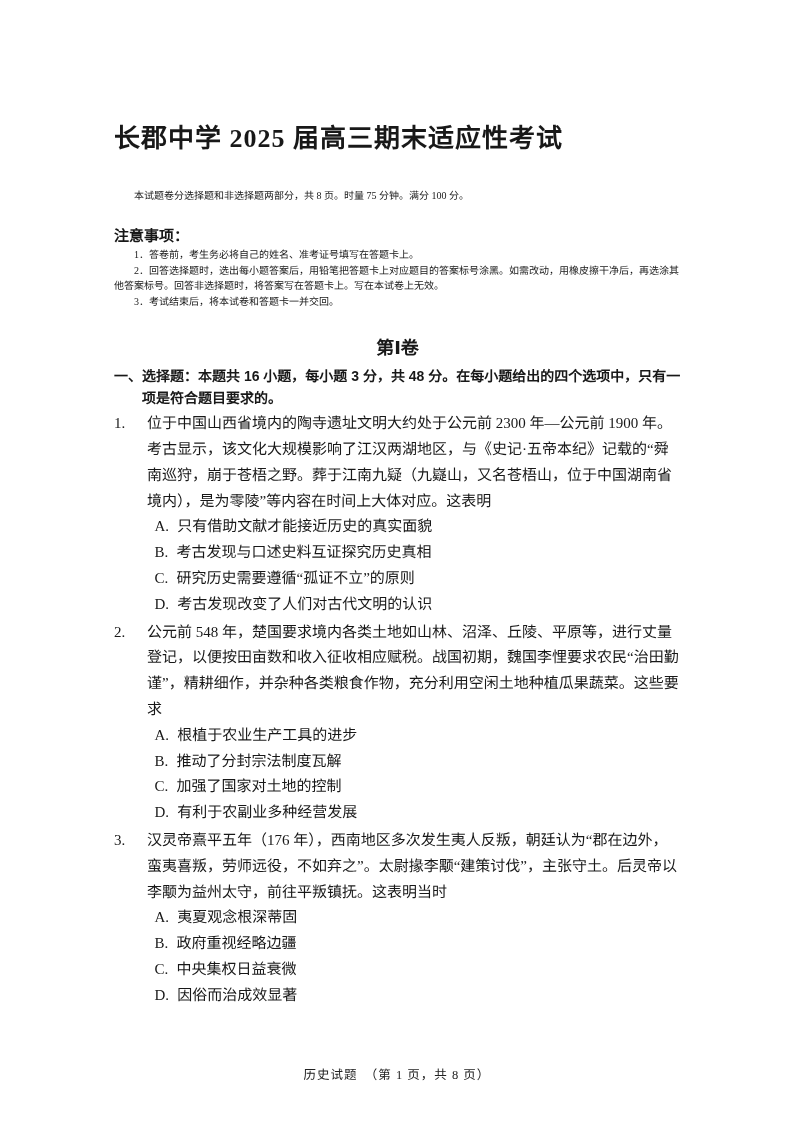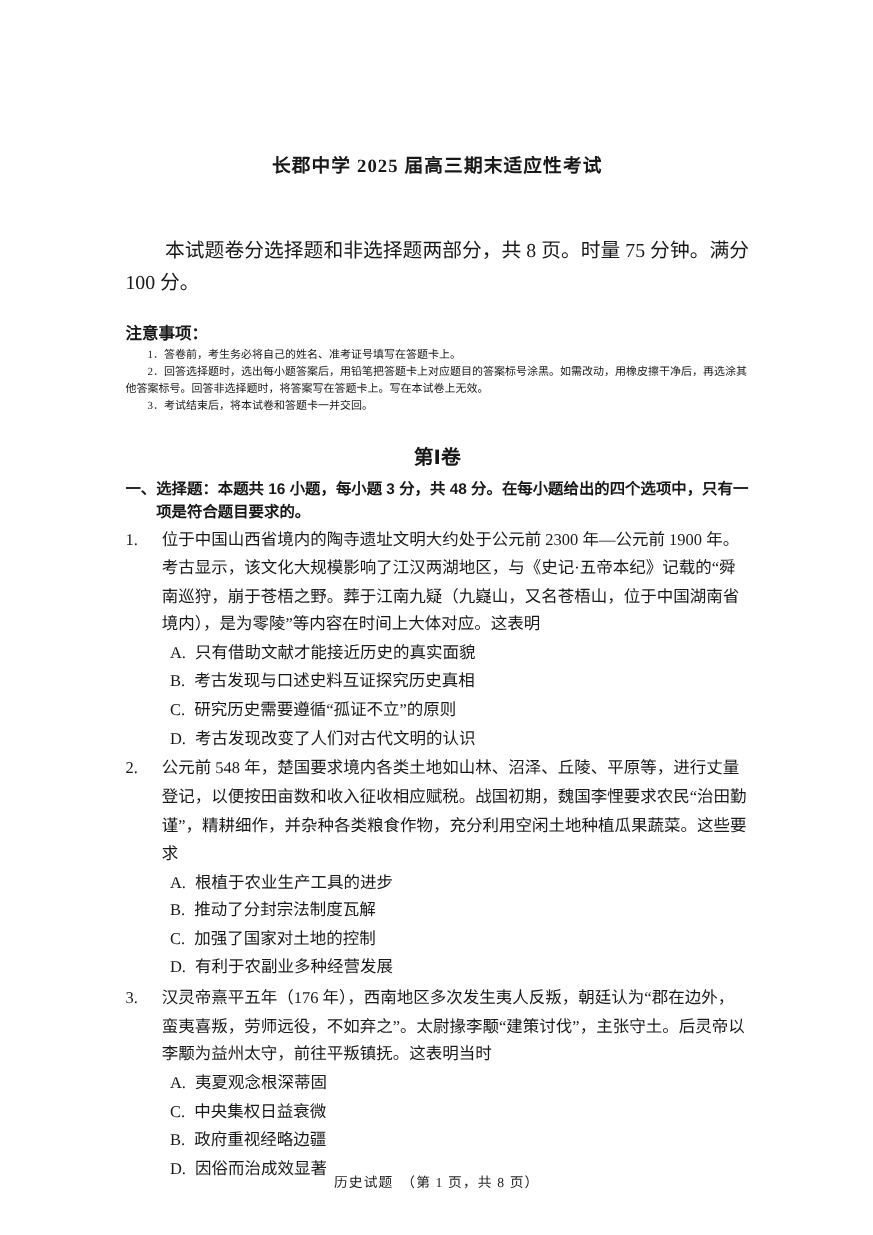--- a/index.html
+++ b/index.html
@@ -16,38 +16,37 @@
     position: absolute;
     inset: 0;
     width: 794px;
     height: 1123px;
     background: #ffffff;
     padding: 122px 113px 0 114px;
     overflow: hidden;
   }
 
   .exam-title {
-    text-align: center;
-    font-size: 17px;
+    text-align: left;
+    font-size: 26px;
     font-weight: 700;
     letter-spacing: 1px;
     line-height: 1.3;
-    margin-top: 18px;
   }
   .exam-subject {
     text-align: center;
     font-size: 30px;
     font-weight: 700;
     font-family: "Liberation Sans", "DejaVu Sans", sans-serif;
     margin-top: 8px;
     line-height: 1.2;
   }
   .intro {
-    margin-top: 52px;
-    font-size: 18px;
+    margin-top: 32px;
+    font-size: 10px;
     line-height: 1.6;
     text-indent: 2em;
   }
   .notice-heading {
     margin-top: 20px;
     font-size: 15px;
     font-weight: 700;
     font-family: "Liberation Sans", "DejaVu Sans", sans-serif;
     line-height: 1.55;
   }
@@ -134,20 +133,20 @@
     <p class="q-stem"><span class="q-number">2.</span><span>公元前 548 年，楚国要求境内各类土地如山林、沼泽、丘陵、平原等，进行丈量登记，以便按田亩数和收入征收相应赋税。战国初期，魏国李悝要求农民“治田勤谨”，精耕细作，并杂种各类粮食作物，充分利用空闲土地种植瓜果蔬菜。这些要求</span></p>
     <p class="option"><span class="opt-label">A.</span><span>根植于农业生产工具的进步</span></p>
     <p class="option"><span class="opt-label">B.</span><span>推动了分封宗法制度瓦解</span></p>
     <p class="option"><span class="opt-label">C.</span><span>加强了国家对土地的控制</span></p>
     <p class="option"><span class="opt-label">D.</span><span>有利于农副业多种经营发展</span></p>
   </div>
 
   <div class="question">
     <p class="q-stem"><span class="q-number">3.</span><span>汉灵帝熹平五年（176 年），西南地区多次发生夷人反叛，朝廷认为“郡在边外，蛮夷喜叛，劳师远役，不如弃之”。太尉掾李颙“建策讨伐”，主张守土。后灵帝以李颙为益州太守，前往平叛镇抚。这表明当时</span></p>
     <p class="option"><span class="opt-label">A.</span><span>夷夏观念根深蒂固</span></p>
+    <p class="option"><span class="opt-label">B.</span><span>政府重视经略边疆</span></p>
     <p class="option"><span class="opt-label">C.</span><span>中央集权日益衰微</span></p>
-    <p class="option"><span class="opt-label">B.</span><span>政府重视经略边疆</span></p>
     <p class="option"><span class="opt-label">D.</span><span>因俗而治成效显著</span></p>
   </div>
 
   <p class="page-footer">历史试题　（第 1 页，共 8 页）</p>
 
 </div>
 
 </body></html>

